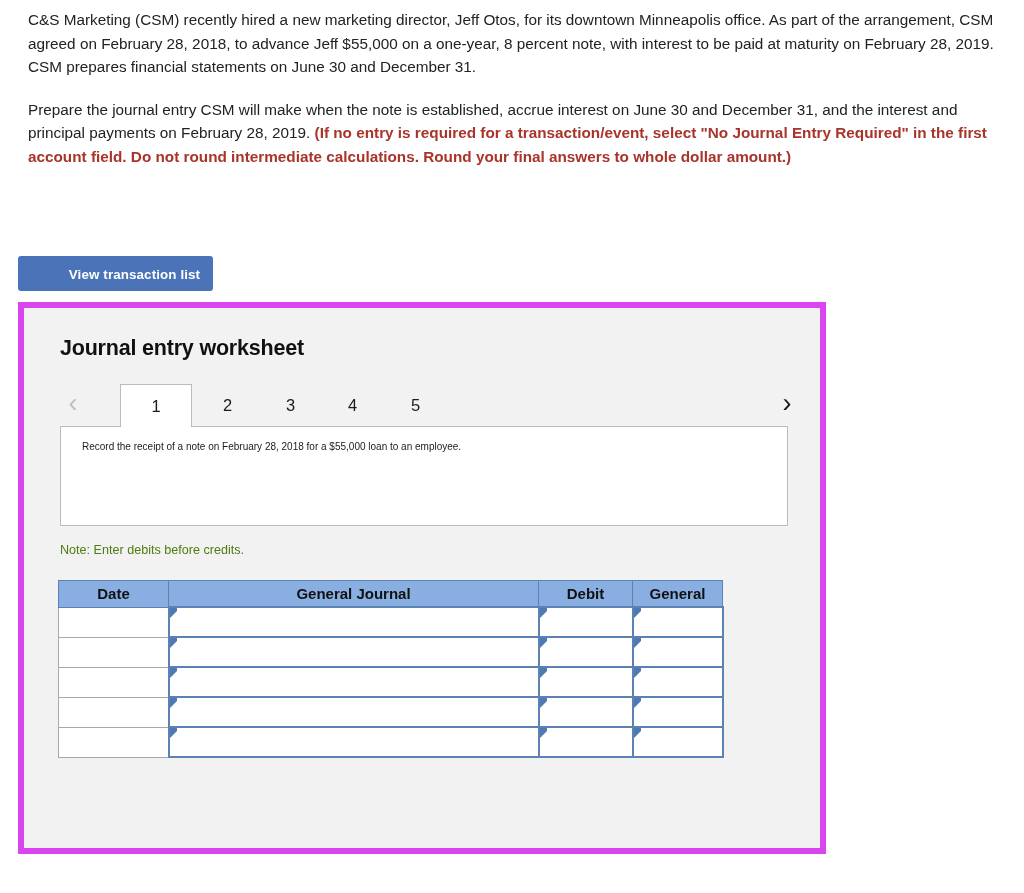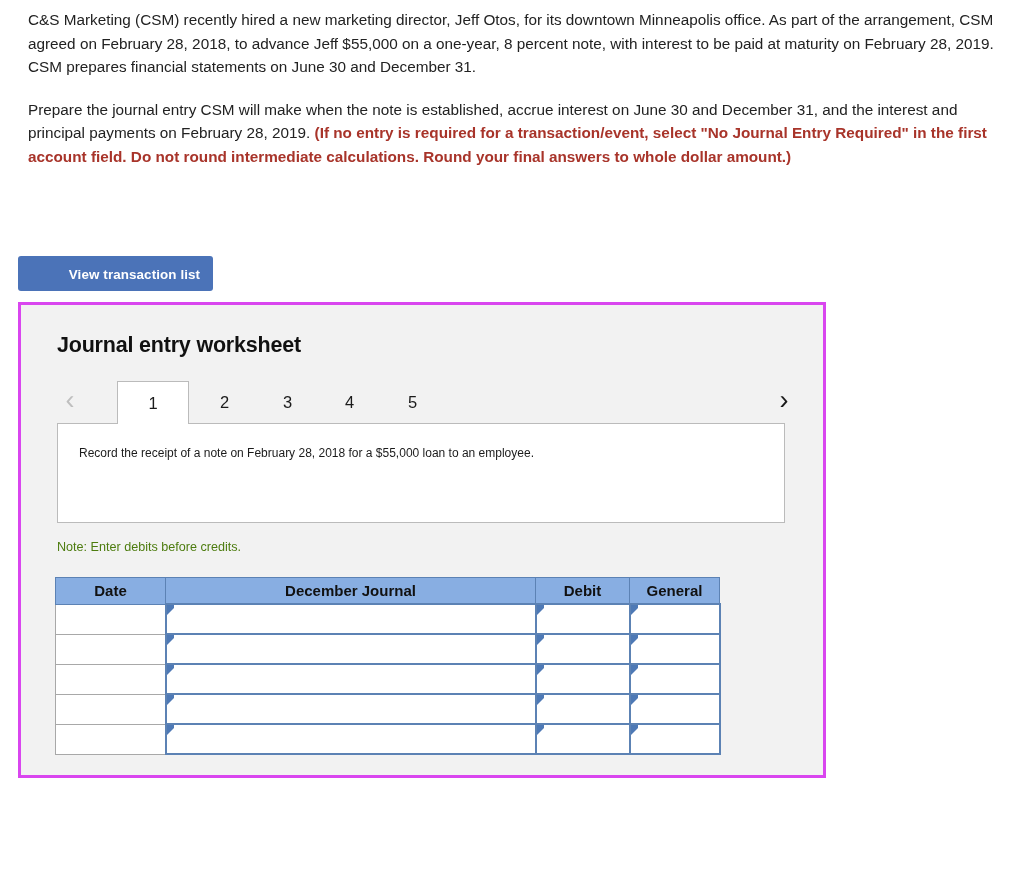--- a/index.html
+++ b/index.html
@@ -59,23 +59,23 @@
     font-size: 13.4px;
     padding-left: 44px;
   }
 
   
   .panel {
     position: absolute;
     left: 18px;
     top: 302px;
     width: 808px;
-    height: 476px;
+    height: 552px;
     background: #F2F2F2;
-    border: 3px solid #d946ef;
+    border: 6px solid #d946ef;
     box-sizing: border-box;
   }
 
   .panel-title {
     position: absolute;
     left: 36px;
     top: 28px;
     font-size: 21.5px;
     font-weight: bold;
     color: #111111;
@@ -132,23 +132,23 @@
     width: 728px;
     height: 100px;
     background: #ffffff;
     border: 1px solid #BBBBBB;
     box-sizing: border-box;
     z-index: 2;
   }
   .instruction-text {
     position: absolute;
     left: 21px;
-    top: 18px;
+    top: 8px;
     right: 24px;
-    font-size: 12px;
+    font-size: 10px;
     line-height: 23px;
     color: #1b1b1b;
   }
 
   .note {
     position: absolute;
     left: 36px;
     top: 235px;
     font-size: 12.6px;
     color: #4d7c0f;
@@ -251,21 +251,21 @@
   <table class="jtable">
     <colgroup>
       <col class="c-date">
         <col class="c-journal">
         <col class="c-debit">
         <col class="c-credit">
     </colgroup>
     <thead>
       <tr>
         <th>Date</th>
-        <th>December Journal</th>
+        <th>General Journal</th>
         <th>Debit</th>
         <th>General</th>
       </tr>
     </thead>
     <tbody id="journal-body">
         <tr>
           <td class="cell-date"></td>
           <td class="cell-select"><span class="flag"></span><span></span></td>
           <td class="cell-num"><span class="flag"></span><span></span></td>
           <td class="cell-num"><span class="flag"></span><span></span></td>

